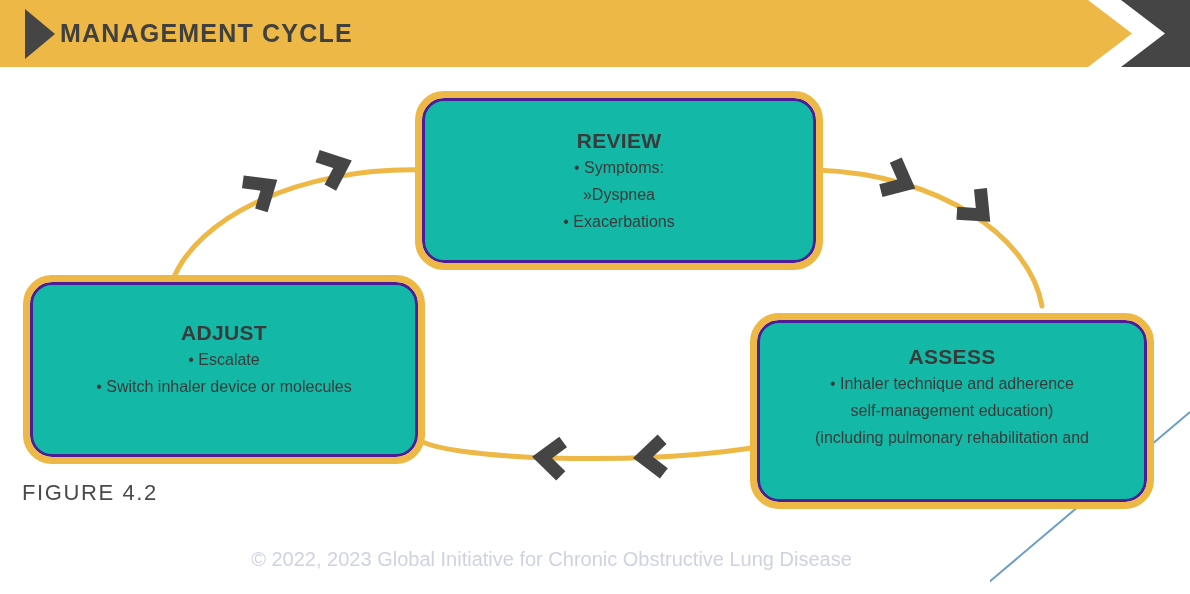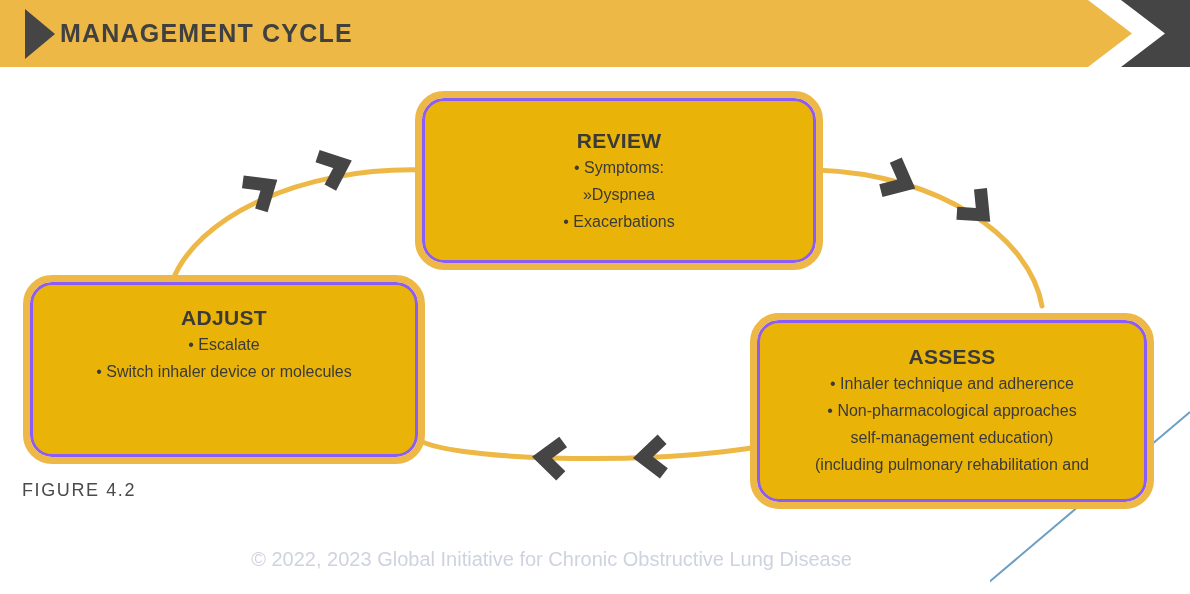--- a/index.html
+++ b/index.html
@@ -40,22 +40,22 @@
     position: absolute;
     left: 0;
     top: 67px;
     width: 1190px;
     height: 430px;
   }
 
   .node-box {
     position: absolute;
     box-sizing: border-box;
-    background: #eab308;
-    border: 3px solid #8b5cf6;
+    background: #14b8a6;
+    border: 3px solid #4c1d95;
     border-radius: 22px;
     outline: 7px solid #EDB845;
     color: #3a3a3a;
     text-align: center;
     z-index: 5;
   }
   .node-title {
     font-size: 21px;
     font-weight: bold;
     letter-spacing: 0.3px;
@@ -80,29 +80,29 @@
     width: 390px;
     height: 182px;
     padding-top: 20px;
     margin-top: 14px;
   }
   #box-adjust {
     left: 30px;
     top: 215px;
     width: 388px;
     height: 175px;
-    padding-top: 19px;
+    padding-top: 34px;
   }
 
   
   #figure-caption {
     position: absolute;
     left: 22px;
     top: 480px;
-    font-size: 18px;
+    font-size: 22px;
     letter-spacing: 1.6px;
     color: #4a4a4a;
   }
 
   
   #footer-copyright {
     position: absolute;
     left: 0;
     top: 548px;
     width: 1103px;
@@ -173,21 +173,20 @@
   <div class="node-box" id="box-review">
     <div class="node-title">REVIEW</div>
     <div class="node-line">• Symptoms:</div>
     <div class="node-line">»Dyspnea</div>
     <div class="node-line">• Exacerbations</div>
   </div>
 
   <div class="node-box" id="box-assess">
     <div class="node-title">ASSESS</div>
     <div class="node-line">• Inhaler technique and adherence</div>
-    <div class="node-line">• Non-pharmacological approaches</div>
     <div class="node-line">self-management education)</div>
     <div class="node-line">(including pulmonary rehabilitation and</div>
   </div>
 
   <div class="node-box" id="box-adjust">
     <div class="node-title">ADJUST</div>
     <div class="node-line">• Escalate</div>
     <div class="node-line">• Switch inhaler device or molecules</div>
   </div>
 </div>

